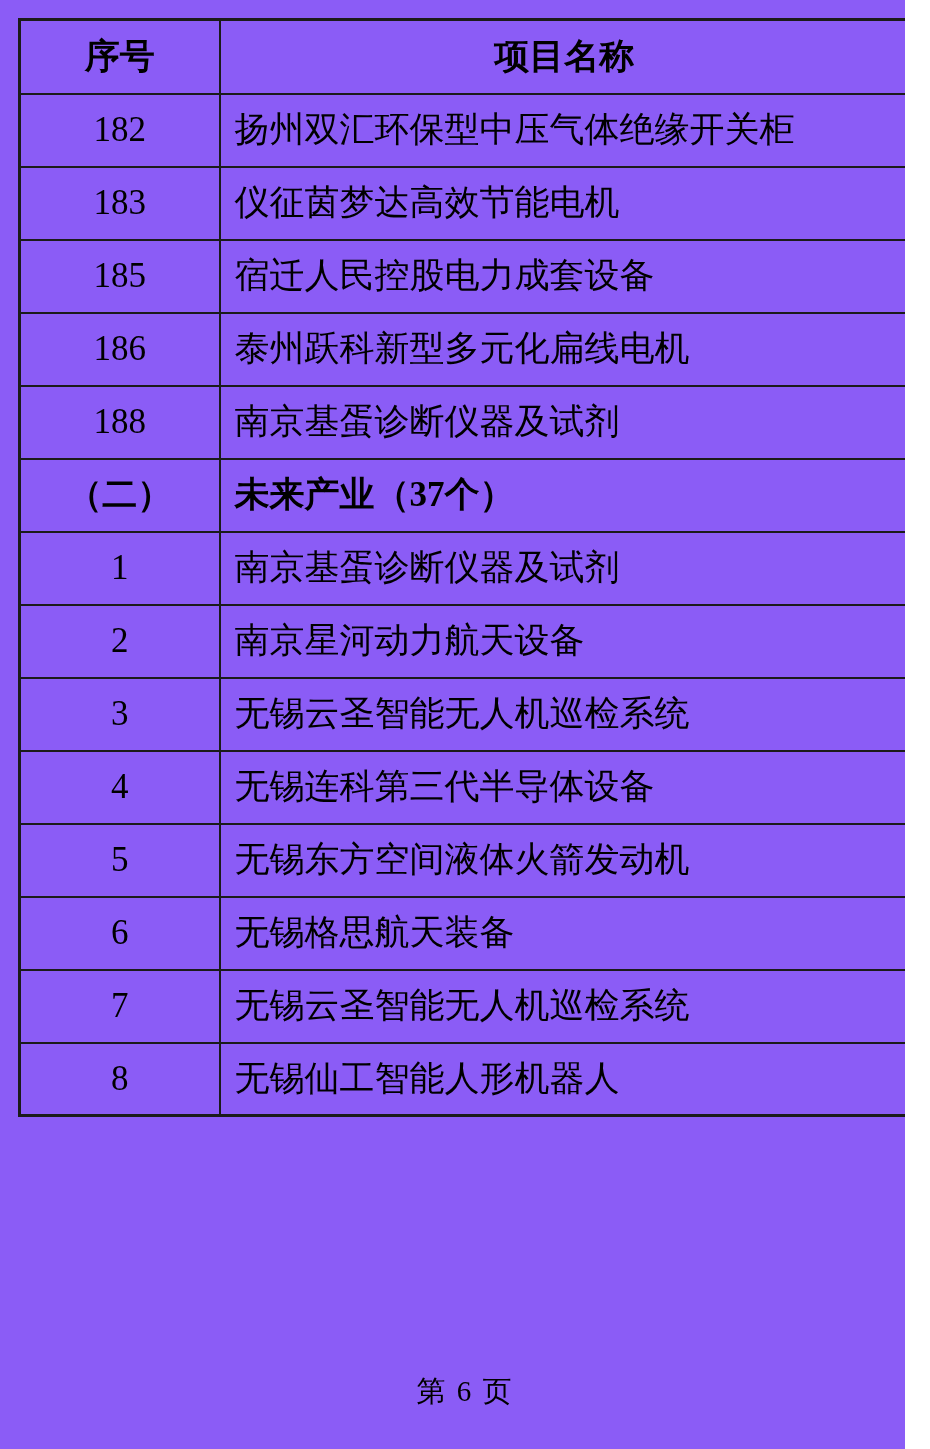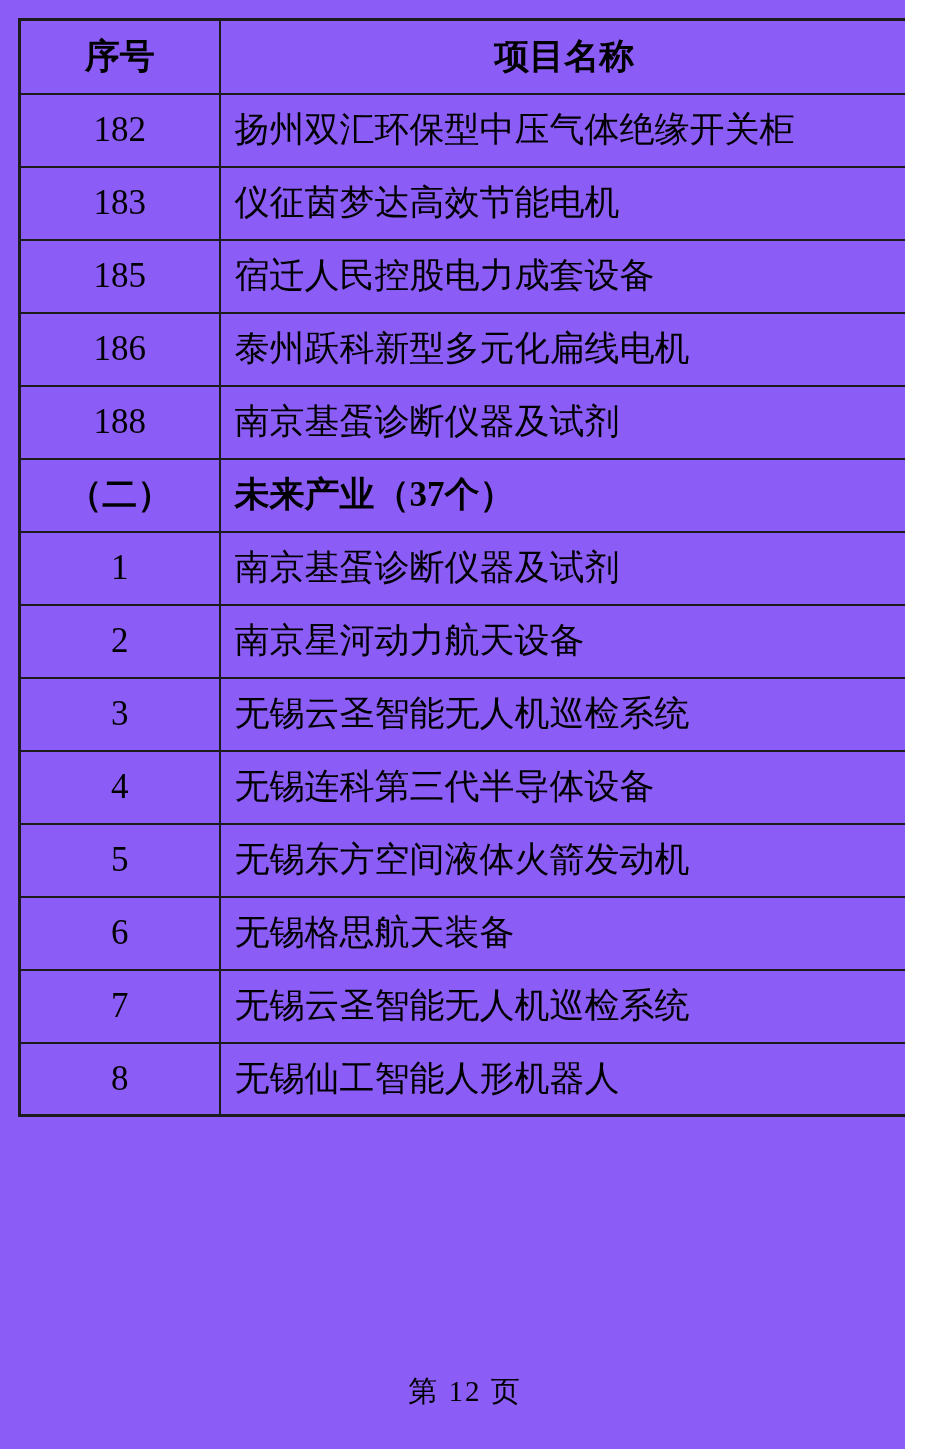--- a/index.html
+++ b/index.html
@@ -129,14 +129,14 @@
         <tr>
     <td class="no">7</td>
     <td class="name">无锡云圣智能无人机巡检系统</td>
   </tr>
         <tr>
     <td class="no">8</td>
     <td class="name">无锡仙工智能人形机器人</td>
   </tr>
       </tbody>
   </table>
-  <div class="footer">第 12 页</div>
+  <div class="footer">第 6 页</div>
 </div>
 
 </body></html>

